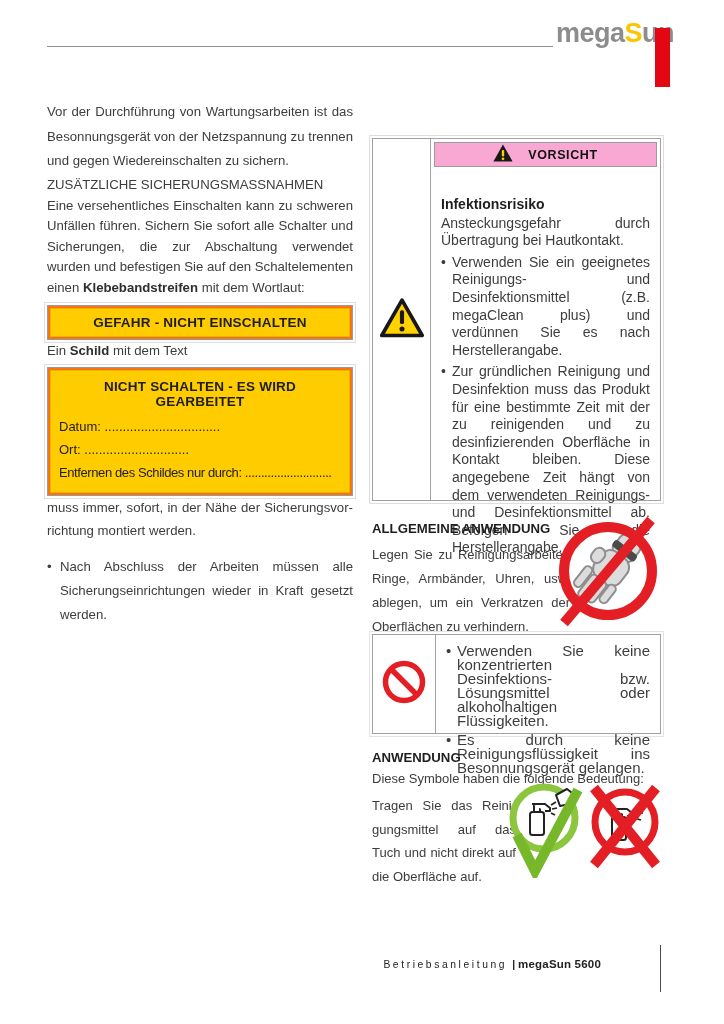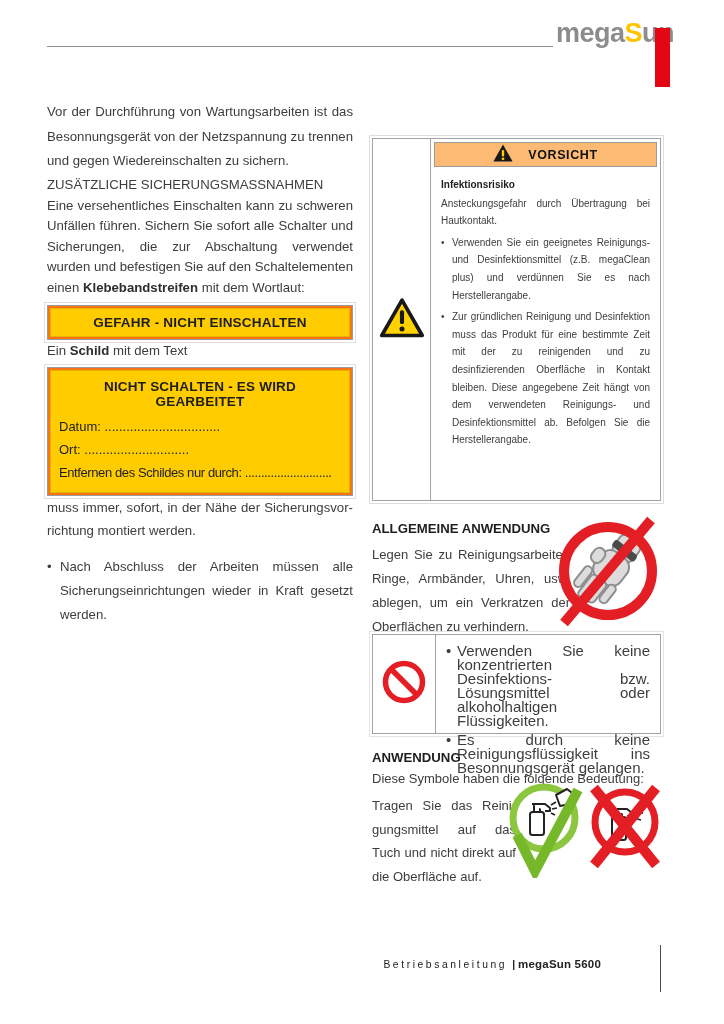--- a/index.html
+++ b/index.html
@@ -39,24 +39,24 @@
   
   .rc-title{position:absolute;left:372px;top:106px;margin:0;font-size:17.5px;
             font-weight:bold;color:#d2232e;letter-spacing:0.1px;}
 
   .panel{position:absolute;left:372px;top:138px;width:289px;height:363px;
          border:1px solid #a2a2a2;display:flex;box-sizing:border-box;
          box-shadow:0 0 0 2px #fff,0 0 0 3px #dedede;}
   .panel-icon-cell{width:57px;border-right:1px solid #a2a2a2;display:flex;
                    align-items:center;justify-content:center;flex:none;}
   .panel-main{flex:1;display:flex;flex-direction:column;min-width:0;}
-  .wb-header{margin:3px;border:1px solid #9b9b9b;background:#fdba74;height:23px;
+  .wb-header{margin:3px;border:1px solid #9b9b9b;background:#f9a8d4;height:23px;
              display:flex;align-items:center;justify-content:center;gap:15px;flex:none;}
   .wb-header .wb-label{font-weight:bold;color:#111;font-size:12.5px;letter-spacing:0.6px;}
-  .wb-body{padding:6px 10px 6px 10px;font-size:10px;line-height:17.6px;color:#3d3d3d;}
+  .wb-body{padding:6px 10px 6px 10px;font-size:14px;line-height:17.6px;color:#3d3d3d;margin-top:20px;}
   .wb-body p{margin:0;text-align:justify;}
   .risk-title{font-weight:bold;color:#1e1e1e;margin-bottom:1px !important;text-align:left !important;}
   .wb-bullet{position:relative;padding-left:11px;margin-top:4px;text-align:justify;}
   .wb-bullet::before{content:"•";position:absolute;left:0;top:0;}
 
   .gn-head,.aw-head{position:absolute;left:372px;margin:0;font-size:13.2px;
             font-weight:bold;color:#1e1e1e;}
   .gn-head{top:521px;}
   .gn-text{position:absolute;left:372px;top:543px;width:198px;margin:0;font-size:13px;
            line-height:24px;text-align:justify;}

